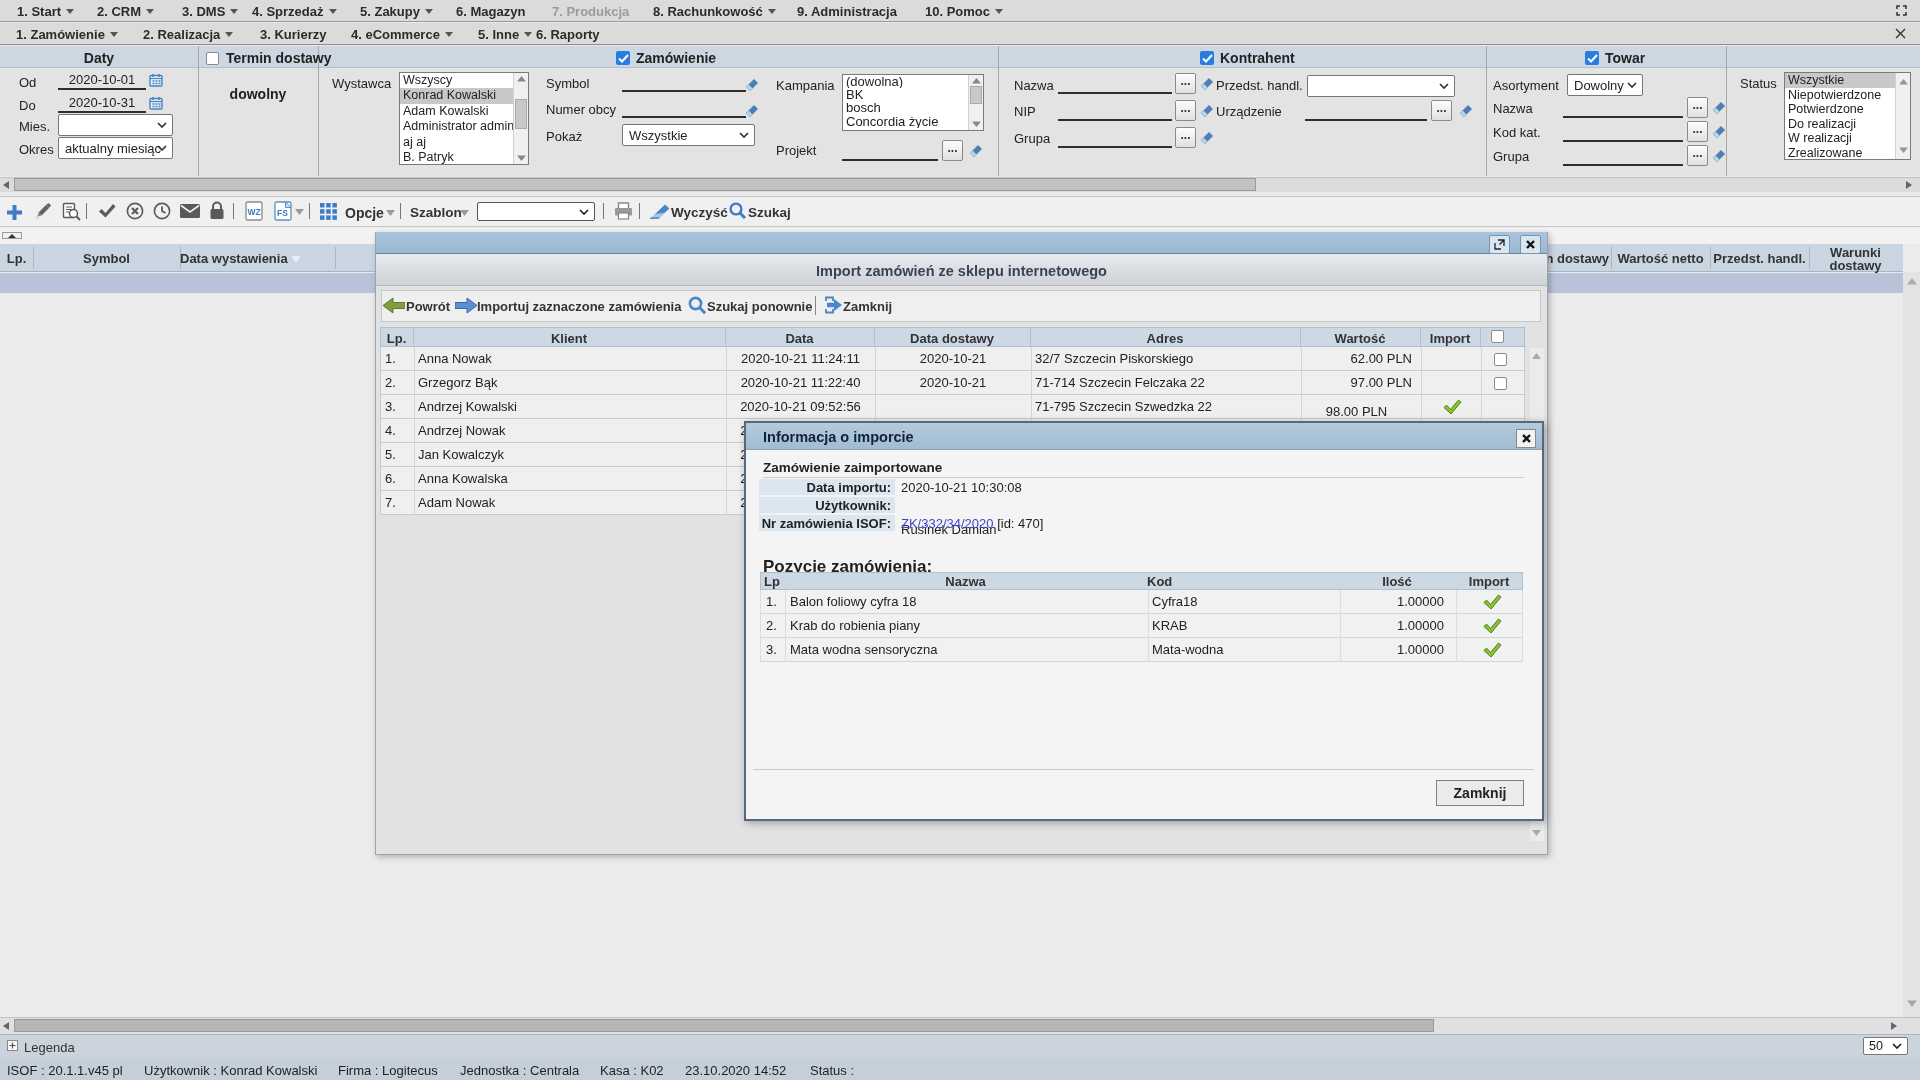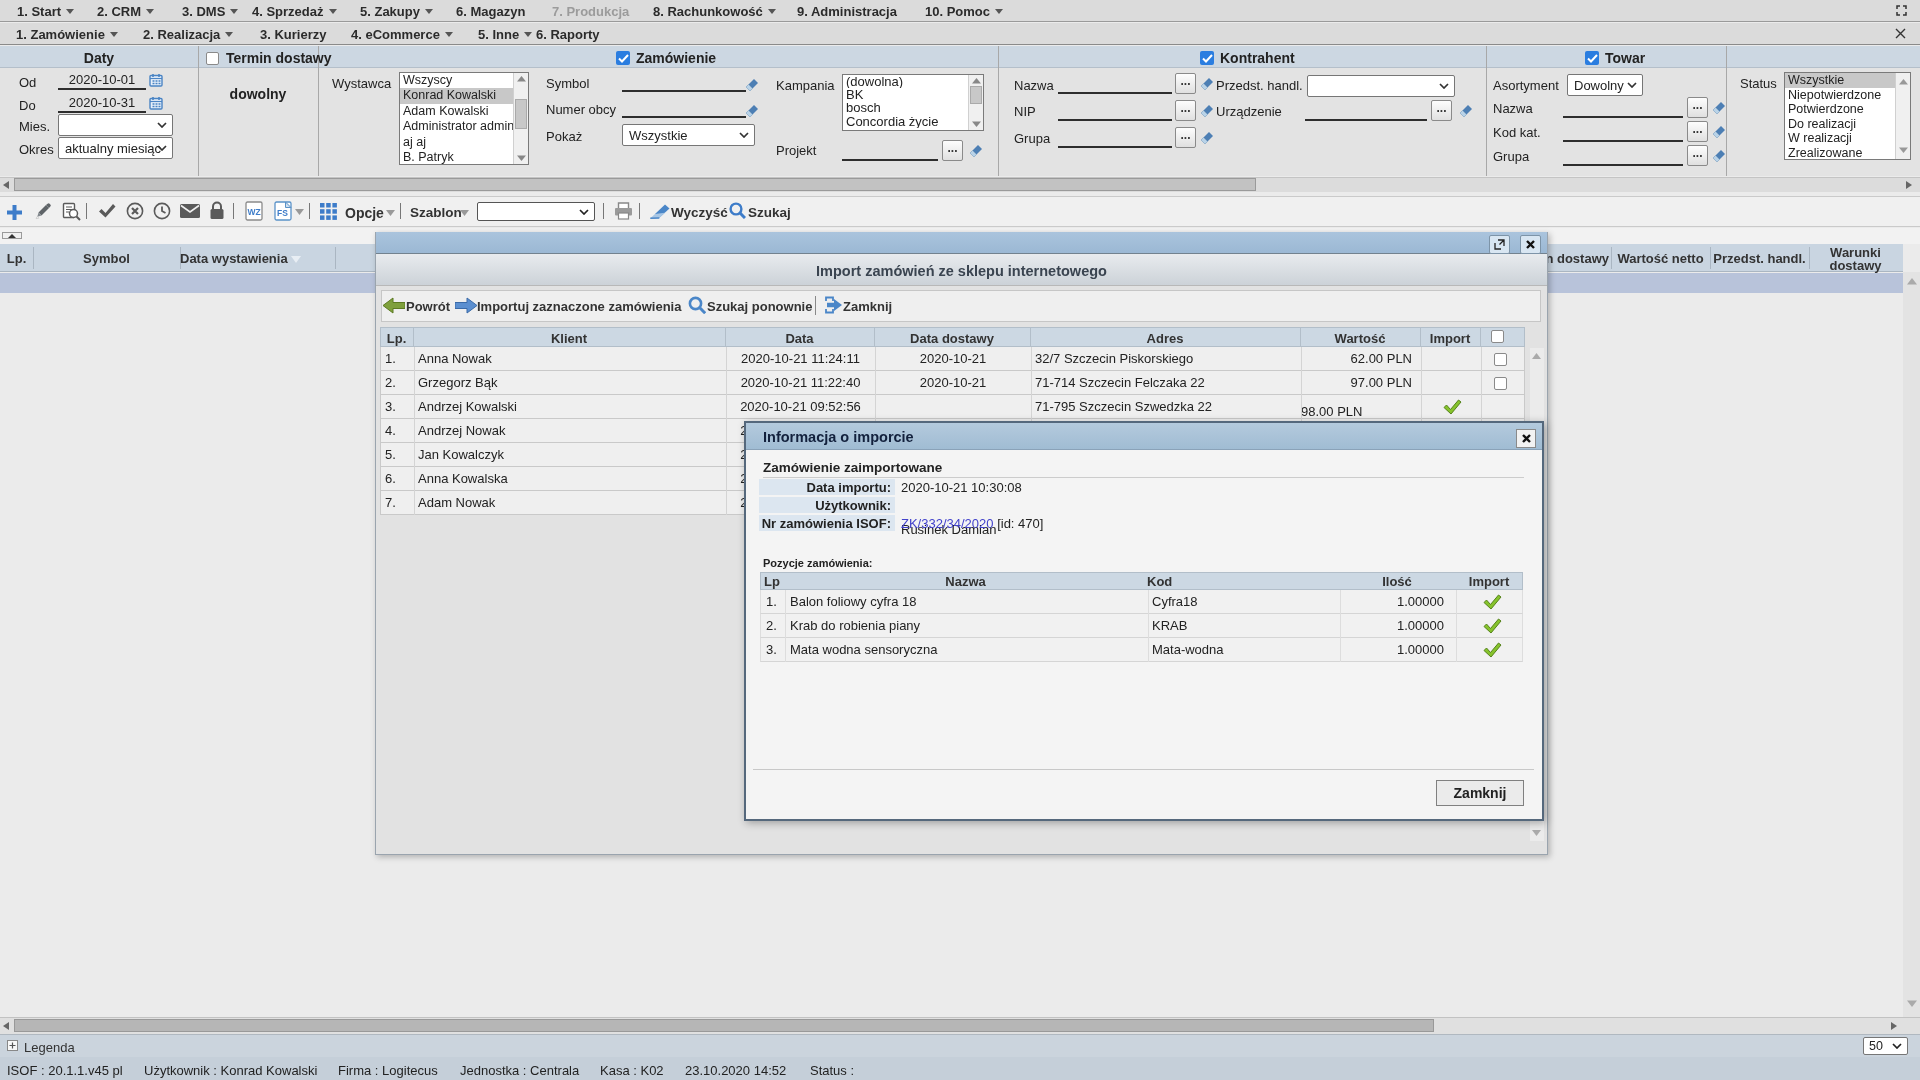--- a/index.html
+++ b/index.html
@@ -488,21 +488,21 @@
       <span class="a" style="left:1040px;top:0;width:1px;height:24px;background:#d4d4d4"></span>
       <span class="a" style="left:1100px;top:0;width:1px;height:24px;background:#d4d4d4"></span>
       <span class="cbx" style="left:1113px;top:6px"></span>
     </div>
     <div style="position:relative;height:24px;background:#efefef;border-bottom:1px solid #c9c9c9;border-left:1px solid #c9c9c9;border-right:1px solid #c9c9c9">
       <span class="a" style="left:4px;top:4px">3.</span>
       <span class="a" style="left:37px;top:4px">Andrzej Kowalski</span>
       <span class="a" style="left:345px;top:4px;width:149px;text-align:center">2020-10-21 09:52:56</span>
       <span class="a" style="left:494px;top:4px;width:156px;text-align:center"></span>
       <span class="a" style="left:654px;top:4px">71-795 Szczecin Szwedzka 22</span>
-      <span class="a" style="left:920px;top:9px;width:111px;text-align:left">98.00 PLN</span>
+      <span class="a" style="left:920px;top:9px;width:111px;text-align:center">98.00 PLN</span>
       <span class="a" style="left:33px;top:0;width:1px;height:24px;background:#d4d4d4"></span>
       <span class="a" style="left:345px;top:0;width:1px;height:24px;background:#d4d4d4"></span>
       <span class="a" style="left:494px;top:0;width:1px;height:24px;background:#d4d4d4"></span>
       <span class="a" style="left:650px;top:0;width:1px;height:24px;background:#d4d4d4"></span>
       <span class="a" style="left:920px;top:0;width:1px;height:24px;background:#d4d4d4"></span>
       <span class="a" style="left:1040px;top:0;width:1px;height:24px;background:#d4d4d4"></span>
       <span class="a" style="left:1100px;top:0;width:1px;height:24px;background:#d4d4d4"></span>
       <span class="a" style="left:1062px;top:4px"><svg width="19" height="16" viewBox="0 0 19 16">
           <path d="M1 8.5L3.5 6l4 4.5L15.5 1 18 3l-10 12z" fill="#86c32c" stroke="#55821a" stroke-width="1"></path>
         </svg></span>
@@ -588,21 +588,21 @@
 <div class="a" style="left:763px;top:477px;width:761px;height:1px;background:#cccccc"></div>
 <div class="a" style="left:759px;top:479px;width:136px;height:16px;background:#dce6f0"></div>
 <div class="a b" style="left:759px;top:480px;width:132px;text-align:right">Data importu:</div>
 <div class="a" style="left:901px;top:480px">2020-10-21 10:30:08</div>
 <div class="a" style="left:759px;top:497px;width:136px;height:16px;background:#dce6f0"></div>
 <div class="a b" style="left:759px;top:498px;width:132px;text-align:right">Użytkownik:</div>
 <div class="a" style="left:901px;top:522px">Rusinek Damian</div>
 <div class="a" style="left:759px;top:515px;width:136px;height:16px;background:#dce6f0"></div>
 <div class="a b" style="left:759px;top:516px;width:132px;text-align:right;white-space:nowrap">Nr zamówienia ISOF:</div>
 <div class="a" style="left:901px;top:516px"><span style="color:#4343cb">ZK/332/34/2020</span> [id: 470]</div>
-<div class="a b" style="left:763px;top:557px;font-size:11px">Pozycje zamówienia:</div>
+<div class="a b" style="left:763px;top:557px;font-size:17px">Pozycje zamówienia:</div>
 <div class="a" style="left:760px;top:572px;width:763px;height:18px;background:#ccd8e3;border:1px solid #b2bec9"></div>
 <div class="a b" style="left:760px;top:574px;width:24px;text-align:center;color:#333">Lp</div>
 <div class="a b" style="left:784px;top:574px;width:363px;text-align:center;color:#333">Nazwa</div>
 <div class="a b" style="left:1147px;top:574px;width:192px;color:#333">Kod</div>
 <div class="a b" style="left:1339px;top:574px;width:116px;text-align:center;color:#333">Ilość</div>
 <div class="a b" style="left:1455px;top:574px;width:68px;text-align:center;color:#333">Import</div>
 <div id="itbl" class="a" style="left:760px;top:590px;width:763px">
     <div style="position:relative;height:24px;background:#f1f1f1;border-bottom:1px solid #d5d5d5;border-left:1px solid #ddd;border-right:1px solid #ddd">
       <span class="a" style="left:5px;top:4px">1.</span>
       <span class="a" style="left:29px;top:4px">Balon foliowy cyfra 18</span>

